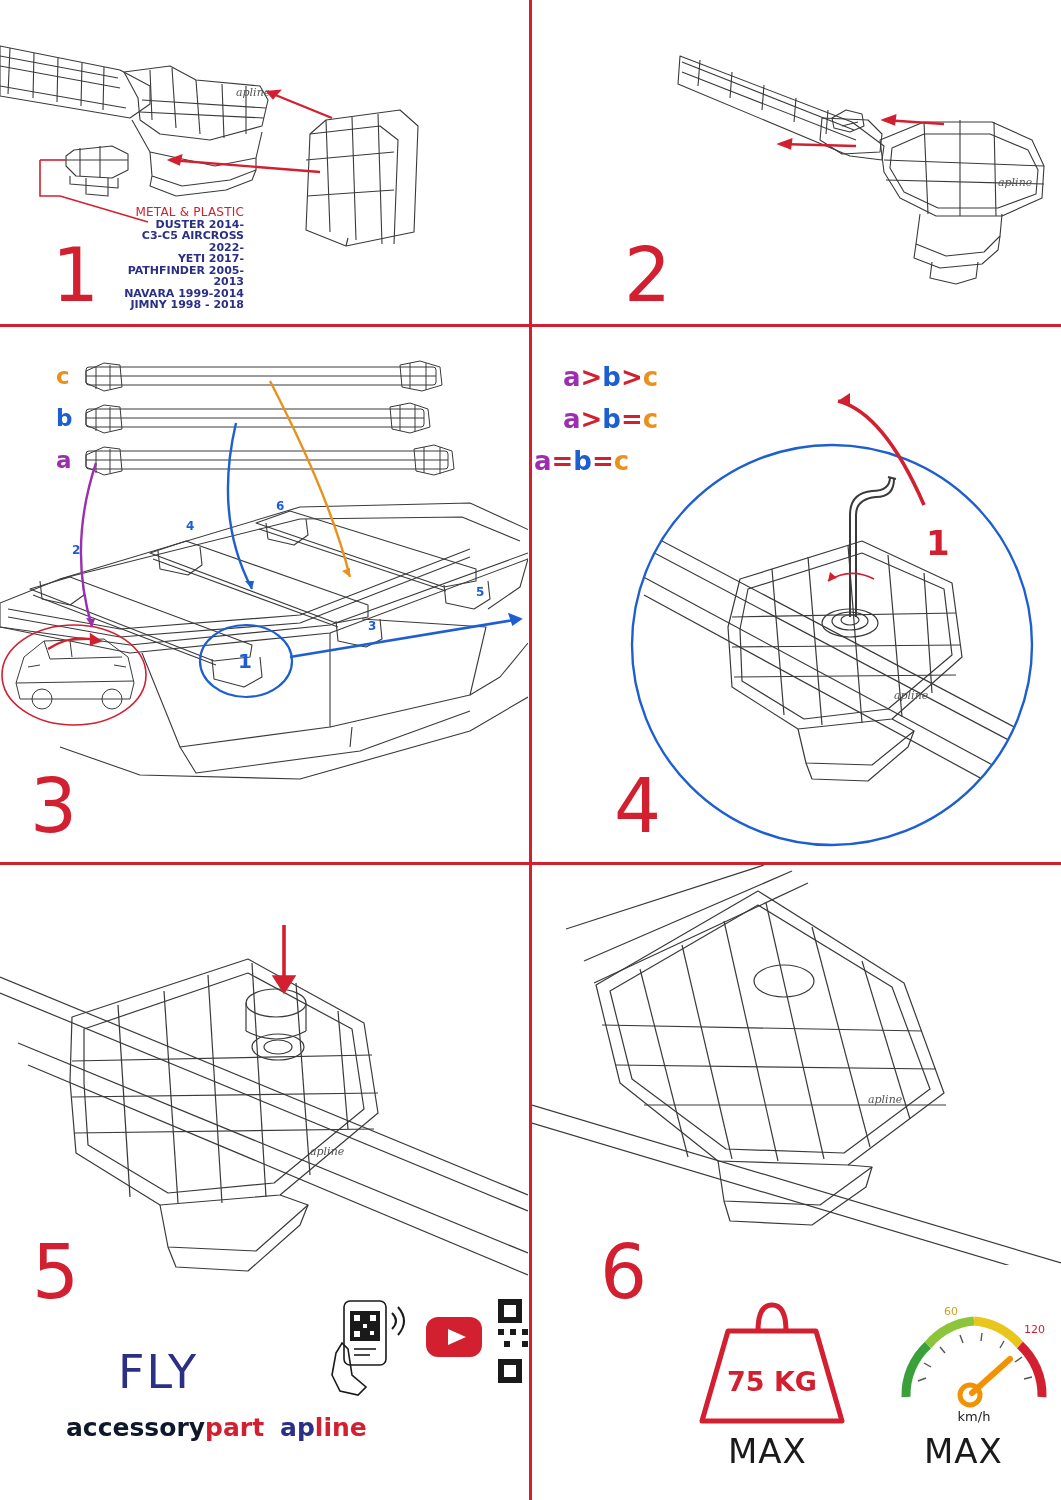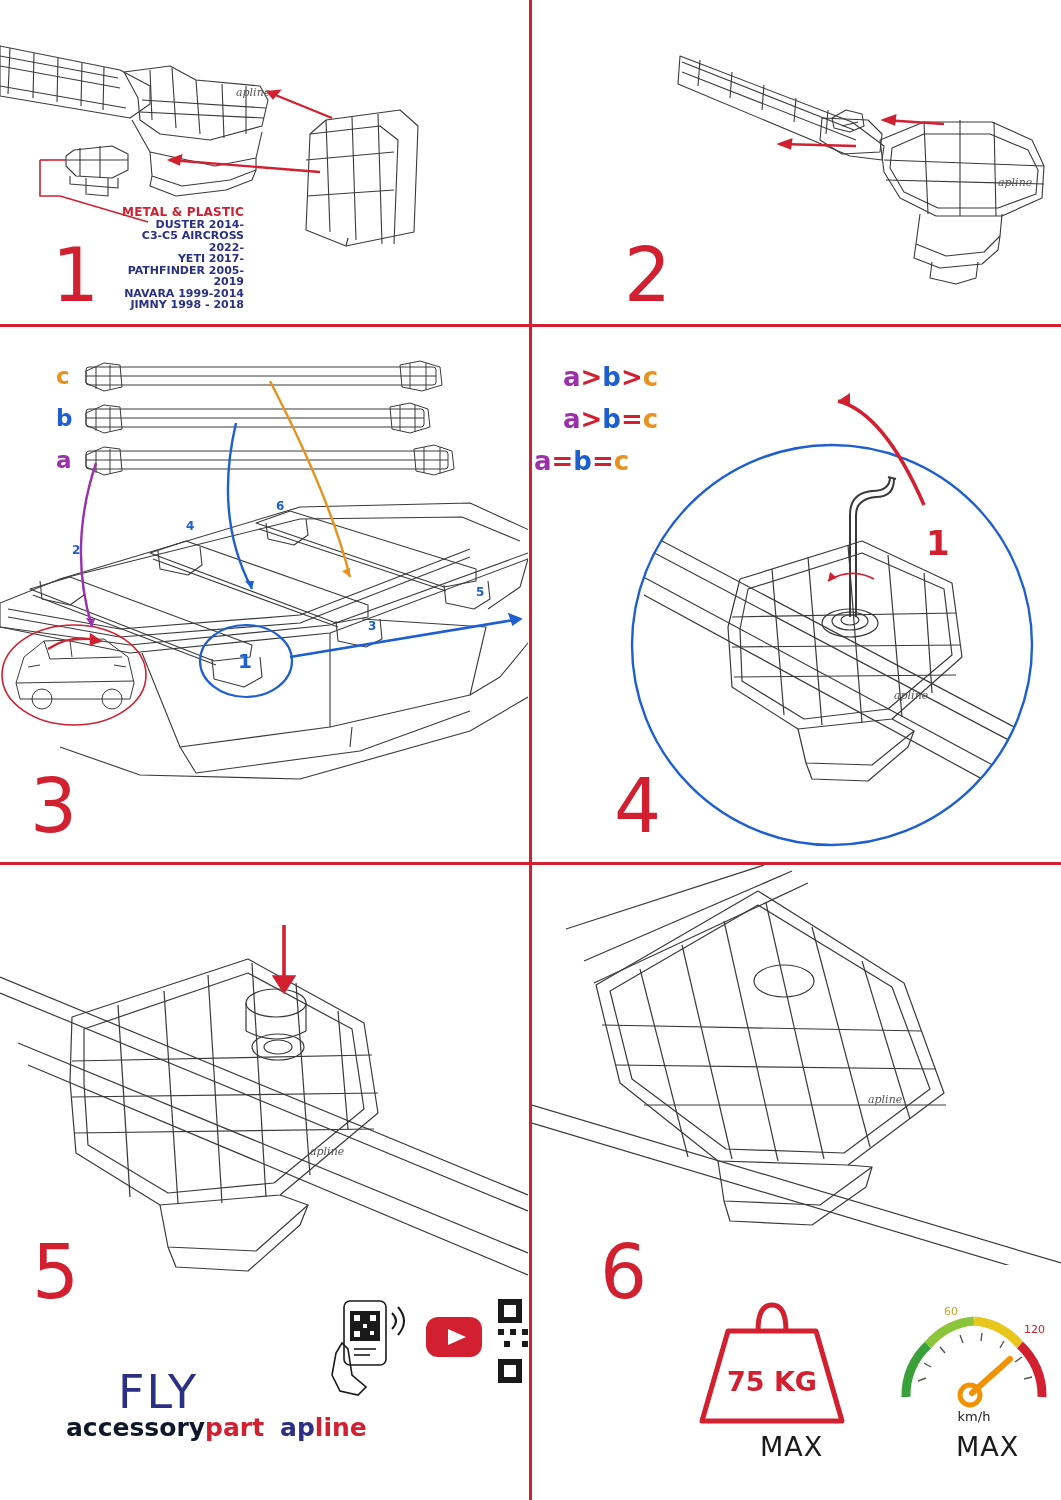--- a/index.html
+++ b/index.html
@@ -49,21 +49,21 @@
   svg { display: block; }
 
   
   .metal-plastic {
     position: absolute;
     text-align: right;
     line-height: 1.05;
   }
   .metal-plastic .mp-title {
     color: #d22030;
-    font-weight: bold;
+    font-weight: normal;
     font-size: 12px;
     letter-spacing: .2px;
     font-family: "DejaVu Sans", sans-serif;
   }
   .metal-plastic .mp-item {
     color: #2b2f86;
     font-weight: bold;
     font-size: 11px;
     font-family: "DejaVu Sans", sans-serif;
   }
@@ -134,24 +134,23 @@
     white-space: nowrap;
   }
   .brand-accessory { color: #0f172a; font-weight: bold; }
   .brand-part { color: #d22030; font-weight: bold; }
   .brand-ap { color: #2b2f86; font-weight: bold; }
   .brand-line2 { color: #d22030; font-weight: bold; }
 
   .max-label {
     position: absolute;
     font-family: "DejaVu Sans", sans-serif;
-    font-size: 27px;
+    font-size: 34px;
     color: #1a1a1a;
     letter-spacing: 1px;
-    margin-left: 32px;
   }
   .kg-text {
     font-family: "DejaVu Sans", sans-serif;
     font-size: 27px;
     fill: #d22030;
     font-weight: bold;
   }
   .kmh-text {
     font-family: "DejaVu Sans", sans-serif;
     font-size: 13px;
@@ -242,21 +241,21 @@
         <path d="M40 160 L66 160"></path>
         <path d="M60 196 L148 222"></path>
       </g>
     </svg>
 
     <div class="metal-plastic" style="left:120px; top:206px; width:124px;">
       <div class="mp-title">METAL &amp; PLASTIC</div>
       <div class="mp-item">DUSTER 2014-</div>
       <div class="mp-item">C3-C5 AIRCROSS 2022-</div>
       <div class="mp-item">YETI 2017-</div>
-      <div class="mp-item">PATHFINDER 2005-2019</div>
+      <div class="mp-item">PATHFINDER 2005-2013</div>
       <div class="mp-item">NAVARA 1999-2014</div>
       <div class="mp-item">JIMNY 1998 - 2018</div>
     </div>
 
     <div class="step-num big-num" style="left:52px; top:238px;">1</div>
   </div>
 
   <div class="panel" style="left:532px; top:0; width:529px; height:322px;">
     <svg width="529" height="322" viewBox="0 0 529 322">
       <g fill="none" stroke="#3a3a3a" stroke-width="1.1" stroke-linejoin="round">
@@ -513,21 +512,21 @@
       <text class="apline-mark" x="310" y="290">apline</text>
 
       <g stroke="#d22030" stroke-width="3.6" fill="#d22030">
         <path d="M284 60 L284 118" fill="none"></path>
         <path d="M284 126 l-9 -14 l18 0 z"></path>
       </g>
     </svg>
 
     <div class="step-num big-num" style="left:32px; top:370px;">5</div>
 
-    <div class="fly-word" style="left:118px; top:480px;margin-top:20px;">FLY</div>
+    <div class="fly-word" style="left:118px; top:480px;">FLY</div>
     <div class="brand-line" style="left:66px; top:548px;">
       <span class="brand-accessory">accessory</span><span class="brand-part">part</span><span style="display:inline-block;width:16px;"></span><span class="brand-ap">ap</span><span class="brand-line2">line</span>
     </div>
 
     <svg width="260" height="110" viewBox="0 0 260 110" style="position:absolute; left:330px; top:430px;">
 
       <g fill="none" stroke="#1a1a1a" stroke-width="1.6">
         <rect x="14" y="6" width="42" height="64" rx="6"></rect>
         <rect x="20" y="16" width="30" height="30" fill="#1a1a1a" stroke="none"></rect>
         <rect x="24" y="20" width="6" height="6" fill="#fff" stroke="none"></rect>

